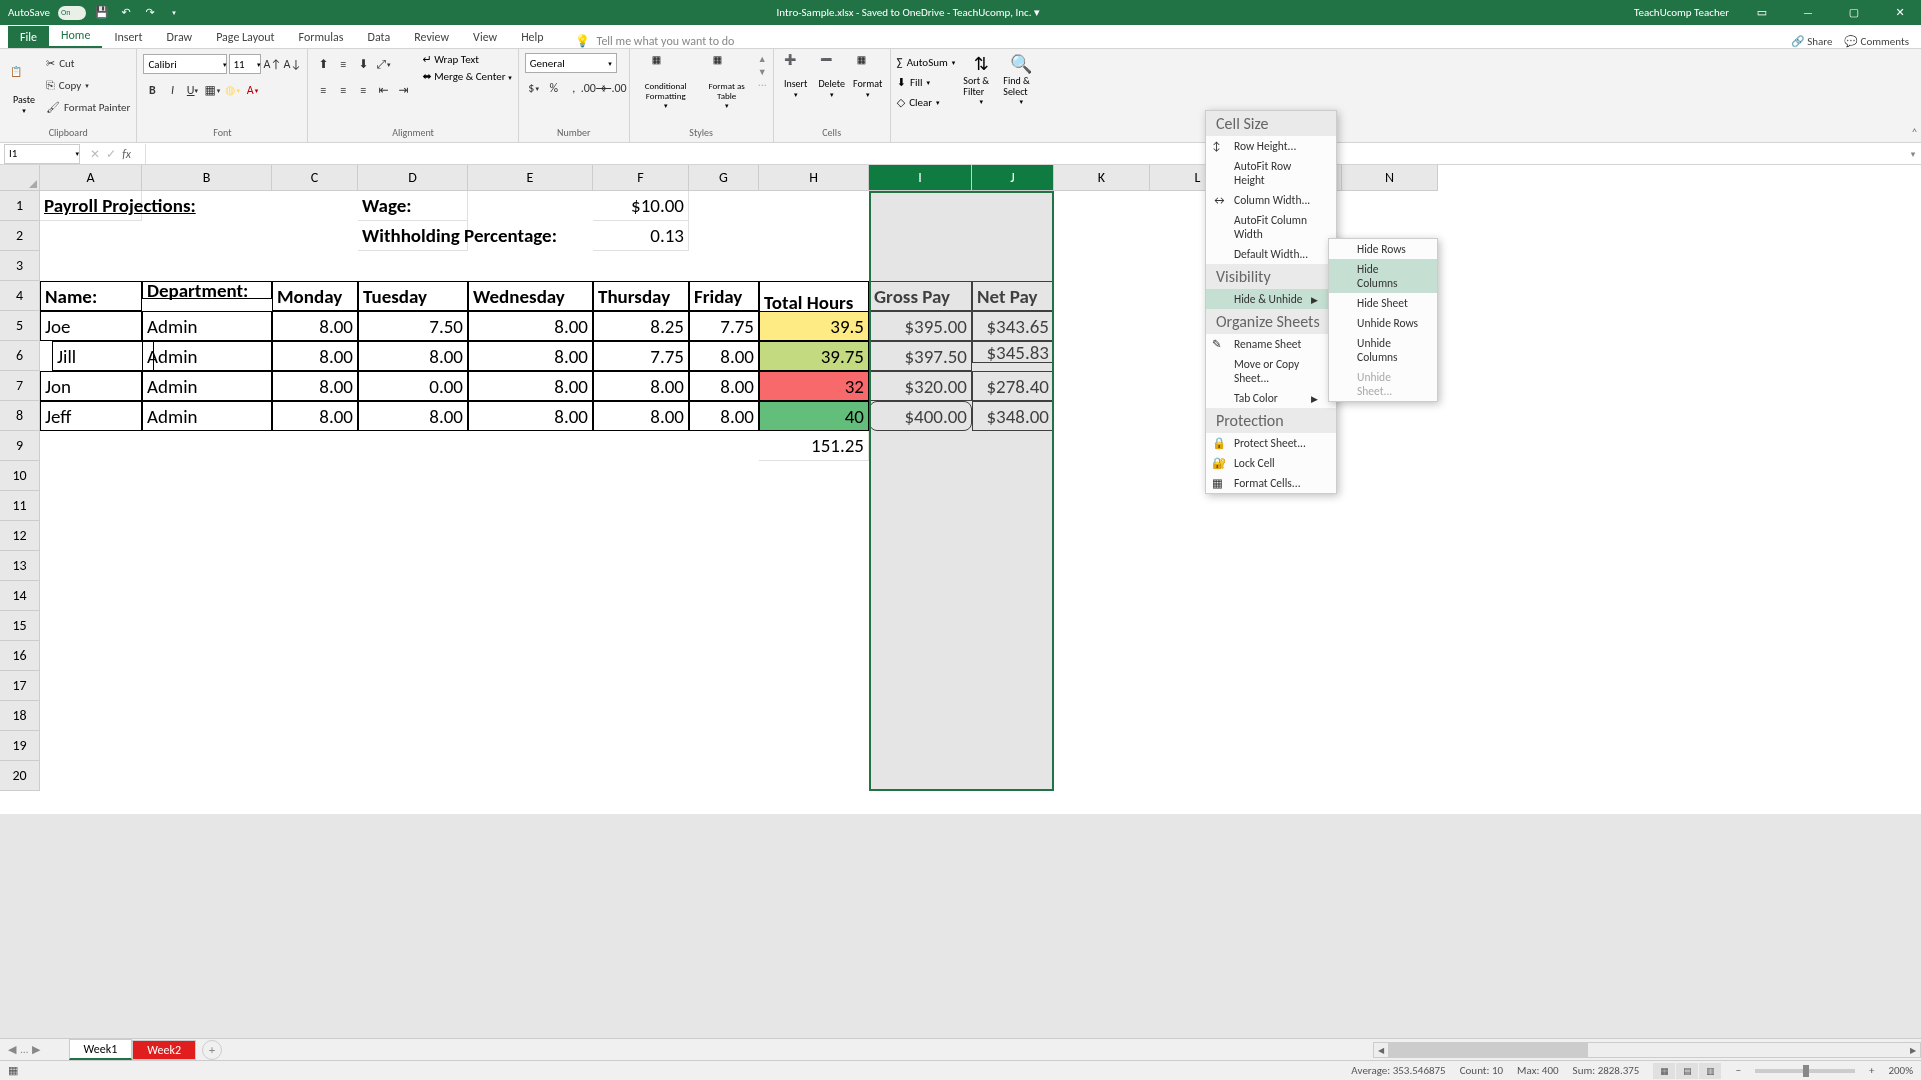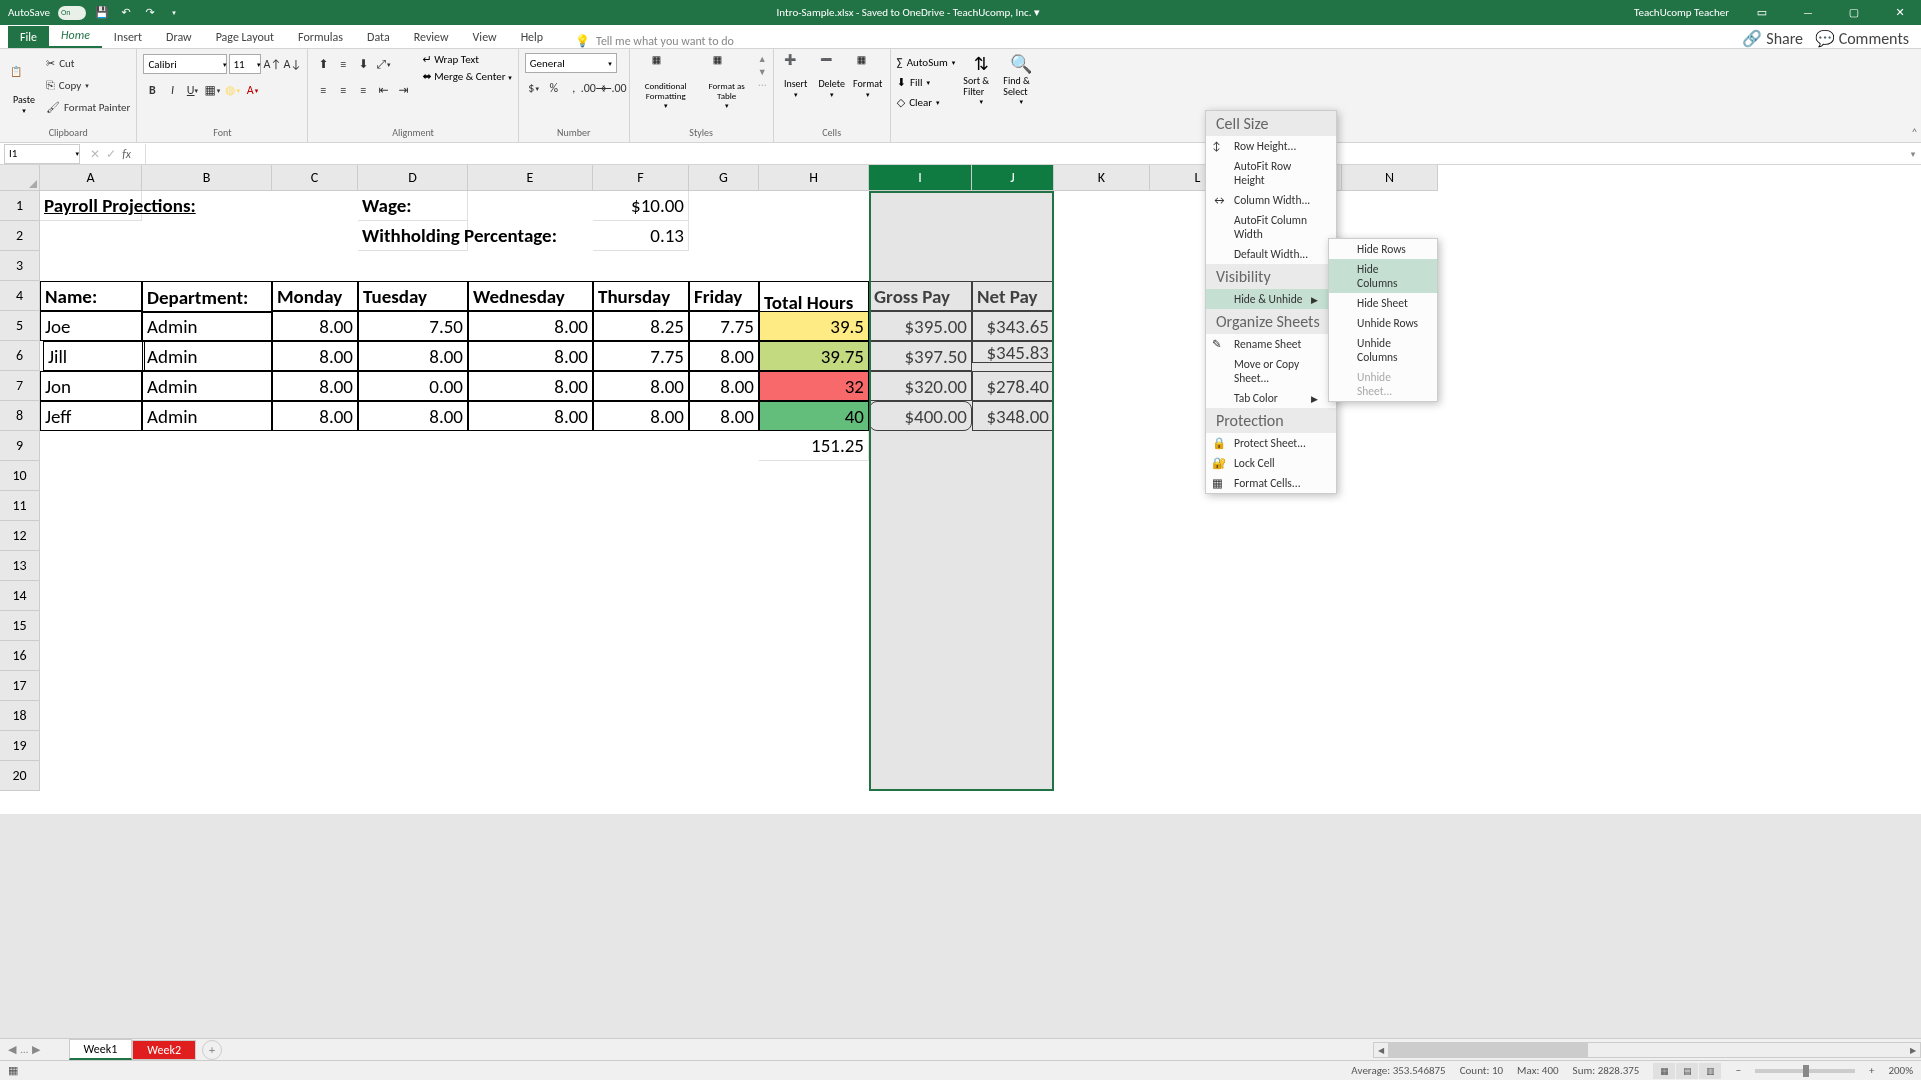--- a/index.html
+++ b/index.html
@@ -13,23 +13,23 @@
 .toggle-pill::after { content: 'On'; position: absolute; font-size: 8px; color: #217346; left: 3px; top: 1px; }
 .qat-icon { width: 16px; height: 16px; display: inline-flex; align-items: center; justify-content: center; color: #fff; }
 .titlebar-center { flex: 1; text-align: center; }
 .titlebar-right { display: flex; align-items: center; gap: 20px; padding-right: 8px; }
 .win-btn { width: 26px; height: 20px; display: flex; align-items: center; justify-content: center; }
 
 
 .ribbon-tabs { height: 24px; background: #fff; display: flex; align-items: flex-end; padding-left: 8px; border-bottom: 1px solid #d4d4d4; }
 .ribbon-tab { padding: 4px 12px; font-size: 12px; color: #444; cursor: pointer; }
 .ribbon-tab.file { background: #217346; color: #fff; }
-.ribbon-tab.active { border-bottom: 2px solid #217346; color: #217346; font-style: italic; }
+.ribbon-tab.active { border-bottom: 2px solid #217346; color: #217346; }
 .tellme { margin-left: 20px; display: flex; align-items: center; color: #888; font-size: 12px; gap: 6px; }
-.ribbon-right { margin-left: auto; display: flex; gap: 12px; padding-right: 12px; font-size: 16px; color: #444; }
+.ribbon-right { margin-left: auto; display: flex; gap: 12px; padding-right: 12px; font-size: 11px; color: #444; }
 
 
 .ribbon-panel { height: 94px; background: #f3f3f3; display: flex; border-bottom: 1px solid #d4d4d4; position: relative; }
 .ribbon-group { border-right: 1px solid #d4d4d4; padding: 4px 6px 2px 6px; display: flex; flex-direction: column; justify-content: space-between; }
 .group-label { font-size: 10px; text-align: center; color: #666; height: 14px; position: relative; }
 .group-content { display: flex; gap: 4px; flex: 1; }
 .big-btn { display: flex; flex-direction: column; align-items: center; justify-content: center; width: 36px; font-size: 10px; }
 .big-btn .ico { width: 28px; height: 28px; }
 .clip-items { display: flex; flex-direction: column; gap: 2px; font-size: 11px; color: #333; }
 .clip-items div { display: flex; align-items: center; gap: 4px; height: 20px; }
@@ -408,40 +408,40 @@
       <div class="row-header" style="height: 30px;">19</div>
       <div class="row-header" style="height: 30px;">20</div>
     </div>
   <div class="cells" id="cells">
       <div class="cell bold under" style="left: 0px; top: 0px; width: 102px; height: 30px;">Payroll Projections:</div>
       <div class="cell bold" style="left: 318px; top: 0px; width: 110px; height: 30px;">Wage:</div>
       <div class="cell right" style="left: 553px; top: 0px; width: 96px; height: 30px;">$10.00</div>
       <div class="cell bold" style="left: 318px; top: 30px; width: 110px; height: 30px;">Withholding Percentage:</div>
       <div class="cell right" style="left: 553px; top: 30px; width: 96px; height: 30px;">0.13</div>
       <div class="cell bold" style="left: 0px; top: 90px; width: 102px; height: 30px; border-width: 1px; border-style: solid; border-color: rgb(0, 0, 0);">Name:</div>
-      <div class="cell bold" style="left: 102px; top: 90px; width: 130px; height: 32px; border-width: 1px; border-style: solid; border-color: rgb(0, 0, 0);">Department:</div>
+      <div class="cell bold" style="left: 102px; top: 90px; width: 130px; height: 18px; border-width: 1px; border-style: solid; border-color: rgb(0, 0, 0);">Department:</div>
       <div class="cell bold" style="left: 232px; top: 90px; width: 86px; height: 30px; border-width: 1px; border-style: solid; border-color: rgb(0, 0, 0);">Monday</div>
       <div class="cell bold" style="left: 318px; top: 90px; width: 110px; height: 30px; border-width: 1px; border-style: solid; border-color: rgb(0, 0, 0);">Tuesday</div>
       <div class="cell bold" style="left: 428px; top: 90px; width: 125px; height: 30px; border-width: 1px; border-style: solid; border-color: rgb(0, 0, 0);">Wednesday</div>
       <div class="cell bold" style="left: 553px; top: 90px; width: 96px; height: 30px; border-width: 1px; border-style: solid; border-color: rgb(0, 0, 0);">Thursday</div>
       <div class="cell bold" style="left: 649px; top: 90px; width: 70px; height: 30px; border-width: 1px; border-style: solid; border-color: rgb(0, 0, 0);">Friday</div>
       <div class="cell bold" style="left: 719px; top: 90px; width: 110px; height: 43px; border-width: 1px; border-style: solid; border-color: rgb(0, 0, 0);">Total Hours</div>
       <div class="cell bold" style="left: 829px; top: 90px; width: 103px; height: 30px; border-width: 1px; border-style: solid; border-color: rgb(0, 0, 0);">Gross Pay</div>
       <div class="cell bold" style="left: 932px; top: 90px; width: 82px; height: 30px; border-width: 1px; border-style: solid; border-color: rgb(0, 0, 0);">Net Pay</div>
       <div class="cell" style="left: 0px; top: 120px; width: 102px; height: 30px; border-width: 1px; border-style: solid; border-color: rgb(0, 0, 0);">Joe</div>
       <div class="cell" style="left: 102px; top: 120px; width: 130px; height: 30px; border-width: 1px; border-style: solid; border-color: rgb(0, 0, 0);">Admin</div>
       <div class="cell right" style="left: 232px; top: 120px; width: 86px; height: 30px; border-width: 1px; border-style: solid; border-color: rgb(0, 0, 0);">8.00</div>
       <div class="cell right" style="left: 318px; top: 120px; width: 110px; height: 30px; border-width: 1px; border-style: solid; border-color: rgb(0, 0, 0);">7.50</div>
       <div class="cell right" style="left: 428px; top: 120px; width: 125px; height: 30px; border-width: 1px; border-style: solid; border-color: rgb(0, 0, 0);">8.00</div>
       <div class="cell right" style="left: 553px; top: 120px; width: 96px; height: 30px; border-width: 1px; border-style: solid; border-color: rgb(0, 0, 0);">8.25</div>
       <div class="cell right" style="left: 649px; top: 120px; width: 70px; height: 30px; border-width: 1px; border-style: solid; border-color: rgb(0, 0, 0);">7.75</div>
       <div class="cell right" style="left: 719px; top: 120px; width: 110px; height: 30px; border-width: 1px; border-style: solid; border-color: rgb(0, 0, 0); background: rgb(255, 235, 132);">39.5</div>
       <div class="cell right" style="left: 829px; top: 120px; width: 103px; height: 30px; border-width: 1px; border-style: solid; border-color: rgb(0, 0, 0);">$395.00</div>
       <div class="cell right" style="left: 932px; top: 120px; width: 82px; height: 30px; border-width: 1px; border-style: solid; border-color: rgb(0, 0, 0);">$343.65</div>
-      <div class="cell" style="left: 3px; top: 150px; width: 102px; height: 30px; border-width: 1px; border-style: solid; border-color: rgb(0, 0, 0);">Jill</div>
+      <div class="cell" style="left: 12px; top: 150px; width: 102px; height: 30px; border-width: 1px; border-style: solid; border-color: rgb(0, 0, 0);">Jill</div>
       <div class="cell" style="left: 102px; top: 150px; width: 130px; height: 30px; border-width: 1px; border-style: solid; border-color: rgb(0, 0, 0);">Admin</div>
       <div class="cell right" style="left: 232px; top: 150px; width: 86px; height: 30px; border-width: 1px; border-style: solid; border-color: rgb(0, 0, 0);">8.00</div>
       <div class="cell right" style="left: 318px; top: 150px; width: 110px; height: 30px; border-width: 1px; border-style: solid; border-color: rgb(0, 0, 0);">8.00</div>
       <div class="cell right" style="left: 428px; top: 150px; width: 125px; height: 30px; border-width: 1px; border-style: solid; border-color: rgb(0, 0, 0);">8.00</div>
       <div class="cell right" style="left: 553px; top: 150px; width: 96px; height: 30px; border-width: 1px; border-style: solid; border-color: rgb(0, 0, 0);">7.75</div>
       <div class="cell right" style="left: 649px; top: 150px; width: 70px; height: 30px; border-width: 1px; border-style: solid; border-color: rgb(0, 0, 0);">8.00</div>
       <div class="cell right" style="left: 719px; top: 150px; width: 110px; height: 30px; border-width: 1px; border-style: solid; border-color: rgb(0, 0, 0); background: rgb(195, 218, 129);">39.75</div>
       <div class="cell right" style="left: 829px; top: 150px; width: 103px; height: 30px; border-width: 1px; border-style: solid; border-color: rgb(0, 0, 0);">$397.50</div>
       <div class="cell right" style="left: 932px; top: 150px; width: 82px; height: 22px; border-width: 1px; border-style: solid; border-color: rgb(0, 0, 0);">$345.83</div>
       <div class="cell" style="left: 0px; top: 180px; width: 102px; height: 30px; border-width: 1px; border-style: solid; border-color: rgb(0, 0, 0);">Jon</div>

